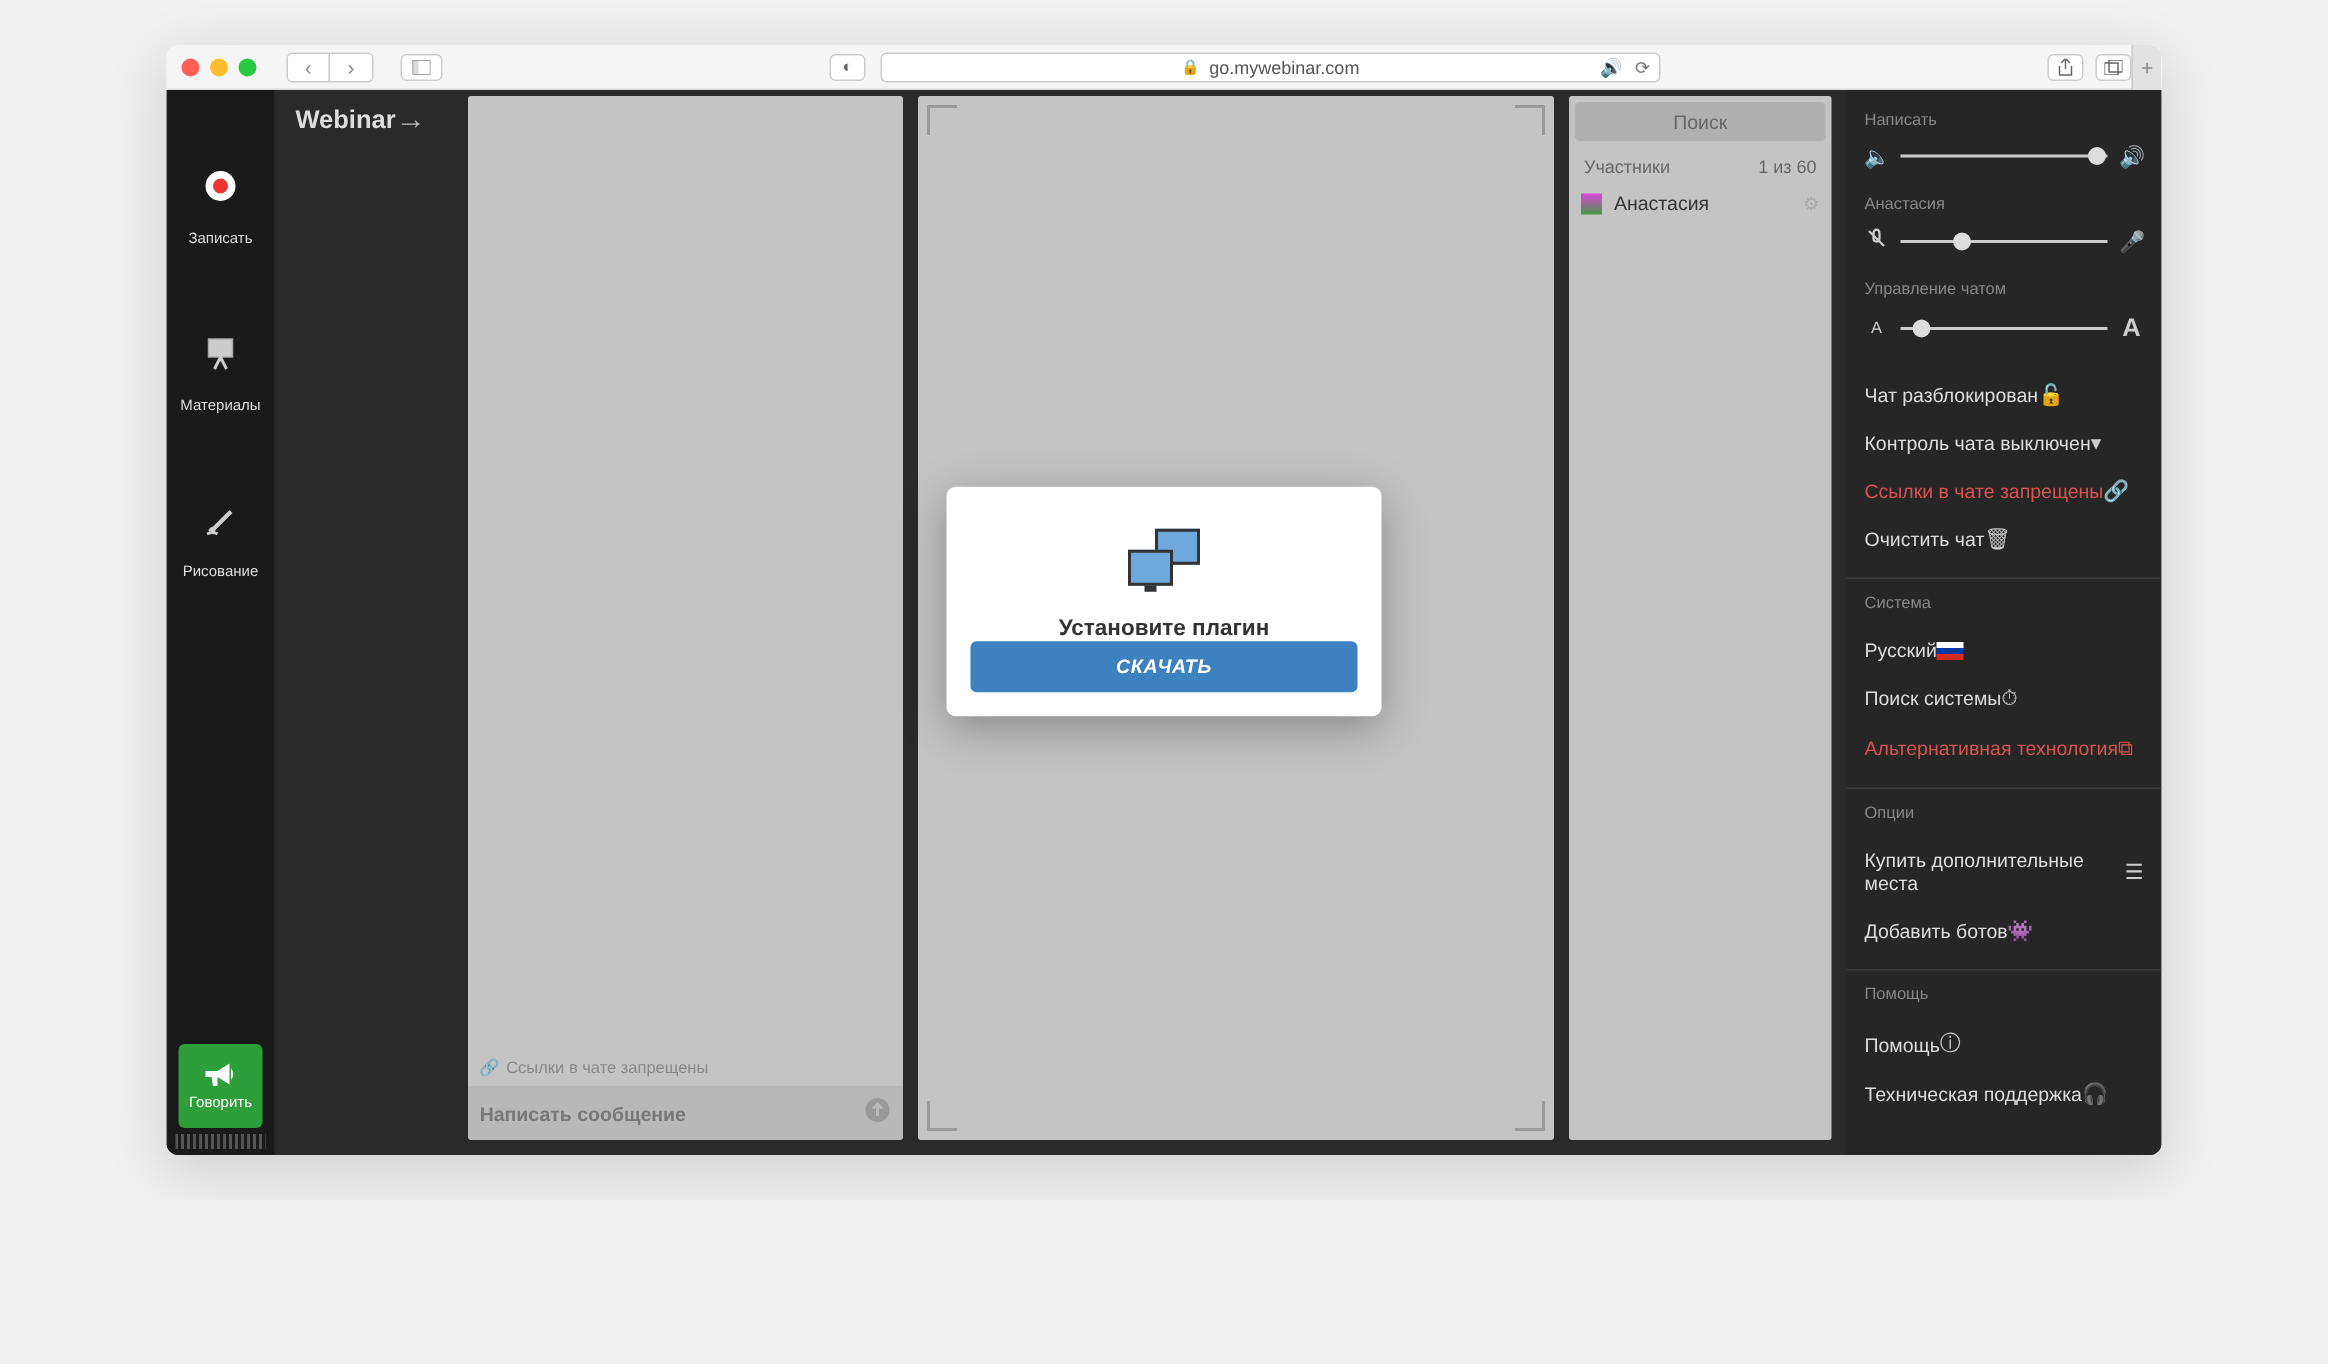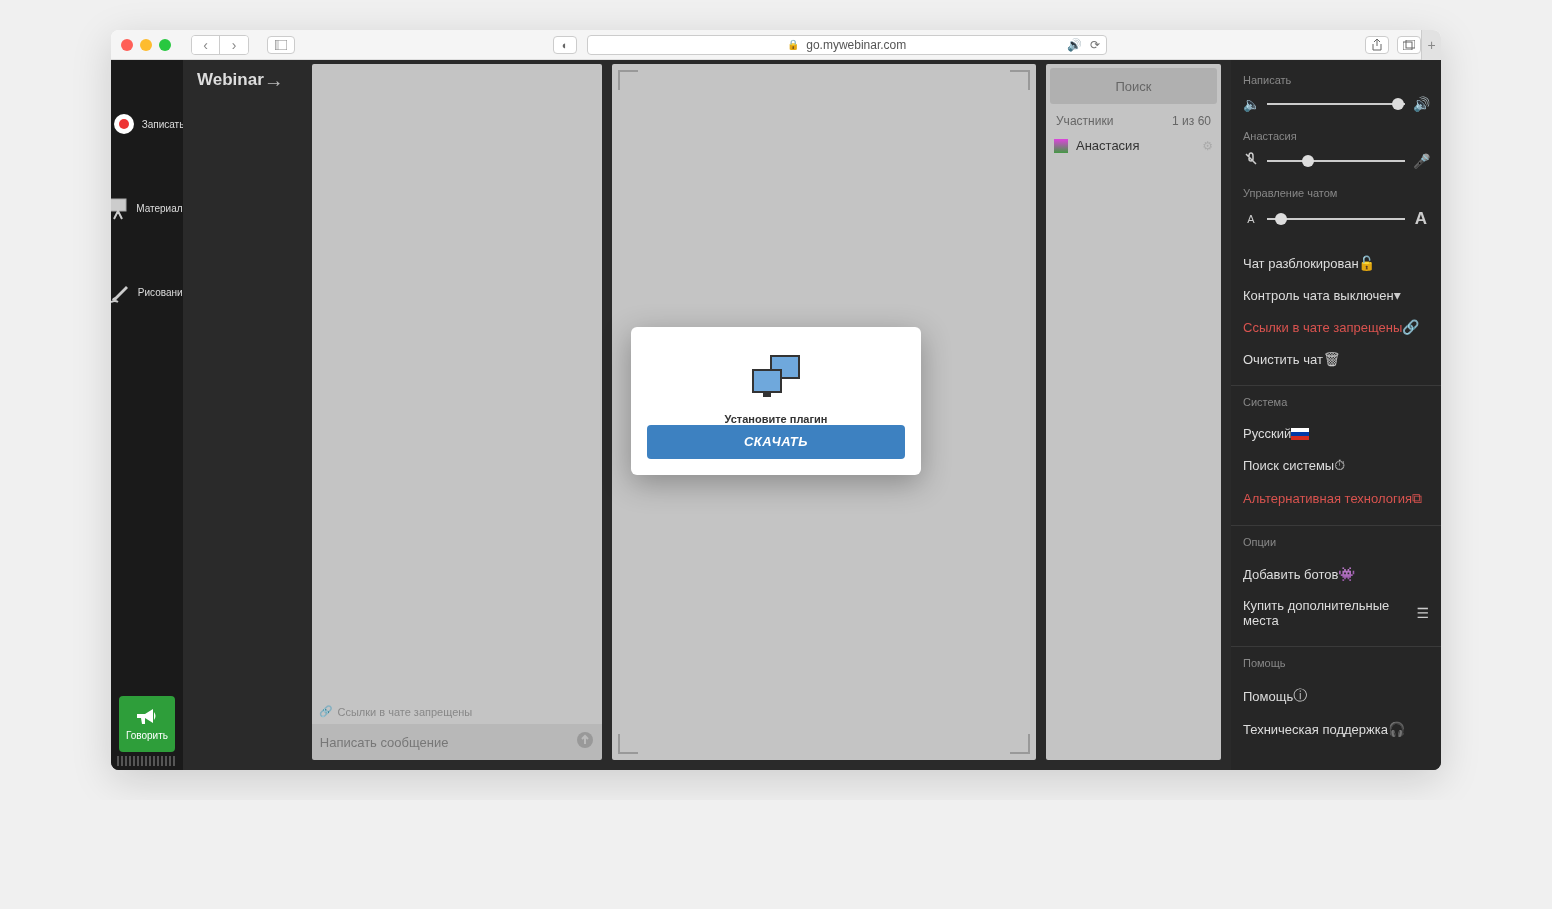--- a/index.html
+++ b/index.html
@@ -22,52 +22,52 @@
 .url-right-icons { position: absolute; right: 6px; display: flex; gap: 8px; align-items: center; font-size: 12px; color: #2563c7; }
 .title-right { display: flex; gap: 8px; margin-right: 4px; }
 .title-icon-btn { width: 24px; height: 18px; border: 1px solid #ccc; border-radius: 4px; display: flex; align-items: center; justify-content: center; font-size: 12px; color: #666; background: #fff; }
 .plus-tab { width: 20px; height: 30px; background: #e2e2e2; border-left: 1px solid #ccc; display: flex; align-items: center; justify-content: center; color: #888; font-size: 14px; margin-left: -10px; margin-right: -10px; }
 
 
 .app { flex: 1; display: flex; background: #262626; position: relative; }
 
 
 .left-sidebar { width: 72px; background: #1a1a1a; display: flex; flex-direction: column; align-items: center; padding-top: 50px; }
-.sb-item { display: flex; flex-direction: row; align-items: center; gap: 4px; color: #ddd; font-size: 10px; margin-bottom: 56px; cursor: pointer; }
+.sb-item { display: flex; flex-direction: column; align-items: center; gap: 16px; color: #ddd; font-size: 10px; margin-bottom: 56px; cursor: pointer; }
 .sb-icon { width: 28px; height: 28px; display: flex; align-items: center; justify-content: center; }
 .left-bottom { margin-top: auto; width: 100%; display: flex; flex-direction: column; align-items: center; }
 .speak-btn { width: 56px; height: 56px; background: #2e9e3a; border-radius: 4px; display: flex; flex-direction: column; align-items: center; justify-content: center; gap: 2px; color: #fff; font-size: 10px; }
 .vu-meter { width: 60px; height: 10px; margin-top: 4px; margin-bottom: 4px; background: repeating-linear-gradient(90deg,#555 0,#555 2px,transparent 2px,transparent 4px); }
 
 
 .main { flex: 1; background: #2a2a2a; display: flex; flex-direction: row; position: relative; }
 .main-header { height: 40px; display: flex; align-items: center; padding: 0 14px; color: #ddd; font-size: 17px; font-weight: 600; justify-content: space-between; }
 .arrow-right { color: #bbb; font-size: 20px; }
 .main-body { flex: 1; display: flex; gap: 10px; padding: 4px 10px 10px 14px; }
 
 
 .chat-col { width: 290px; display: flex; flex-direction: column; }
 .chat-spacer { flex: 1; background: #c4c4c4; border-radius: 2px 2px 0 0; display: flex; flex-direction: column; justify-content: flex-end; }
 .chat-links-locked { font-size: 11px; color: #888; padding: 6px 8px; display: flex; align-items: center; gap: 4px; }
-.chat-input-row { height: 36px; background: #b8b8b8; display: flex; align-items: center; padding: 0 8px; gap: 8px; border-radius: 0 0 2px 2px; }
+.chat-input-row { height: 36px; background: #b8b8b8; display: flex; align-items: center; padding: 0 8px; gap: 8px; border-radius: 0 0 2px 2px; font-weight: bold; }
 .chat-input { flex: 1; font-size: 13px; color: #777; }
 .chat-send { color: #888; font-size: 18px; }
 
 
 .stage-col { flex: 1; display: flex; flex-direction: column; }
 .stage { flex: 1; background: #c4c4c4; border-radius: 2px; position: relative; }
 .stage-corner { position: absolute; width: 20px; height: 20px; border: 2px solid #999; }
 .c-tl { top: 6px; left: 6px; border-right: none; border-bottom: none; }
 .c-tr { top: 6px; right: 6px; border-left: none; border-bottom: none; }
 .c-bl { bottom: 6px; left: 6px; border-right: none; border-top: none; }
 .c-br { bottom: 6px; right: 6px; border-left: none; border-top: none; }
 
 
 .part-col { width: 175px; display: flex; flex-direction: column; background: #c4c4c4; border-radius: 2px; }
-.part-search { height: 36px; margin: 4px; background: #b0b0b0; border-radius: 3px; color: #666; font-size: 13px; display: flex; align-items: center; justify-content: center; }
+.part-search { height: 26px; margin: 4px; background: #b0b0b0; border-radius: 3px; color: #666; font-size: 13px; display: flex; align-items: center; justify-content: center; }
 .part-header { display: flex; justify-content: space-between; padding: 6px 10px; font-size: 12px; color: #666; }
 .part-item { display: flex; align-items: center; padding: 4px 8px; gap: 8px; font-size: 13px; color: #333; }
 .part-avatar { width: 14px; height: 14px; background: linear-gradient(#d4d,#494); }
 .part-gear { margin-left: auto; color: #aaa; font-size: 12px; }
 
 
 .right-panel { width: 210px; background: #262626; color: #ddd; font-size: 13px; padding: 8px 12px; overflow: hidden; }
 .rp-label { color: #888; font-size: 11px; margin: 6px 0 10px; }
 .rp-slider-row { display: flex; align-items: center; gap: 8px; margin-bottom: 18px; }
 .rp-slider { flex: 1; height: 2px; background: #ccc; position: relative; }
@@ -81,21 +81,21 @@
 .flag-ru { width: 18px; height: 12px; background: linear-gradient(#fff 33%, #0039a6 33%, #0039a6 66%, #d52b1e 66%); }
 
 
 .modal-overlay { position: absolute; inset: 0; pointer-events: none; }
 .modal { position: absolute; left: 50%; top: 48%; transform: translate(-50%,-50%); width: 290px; background: #fff; border-radius: 6px; box-shadow: 0 8px 30px rgba(0,0,0,.3); padding: 28px 16px 16px; text-align: center; pointer-events: all; }
 .modal-icon { margin: 0 auto 16px; width: 48px; height: 42px; position: relative; }
 .mon { position: absolute; border: 2px solid #333; background: #6fa8dc; }
 .mon1 { width: 30px; height: 24px; top: 0; right: 0; }
 .mon2 { width: 30px; height: 24px; bottom: 4px; left: 0; }
 .mon-stand { position: absolute; width: 8px; height: 4px; background: #333; bottom: 0; left: 11px; }
-.modal-title { font-weight: 700; font-size: 11px; color: #333; }
+.modal-title { font-weight: 700; font-size: 15px; color: #333; }
 .modal-text { font-size: 12px; color: #888; margin-bottom: 16px; line-height: 1.4; padding: 0 6px; }
 .modal-btn { width: 100%; height: 34px; background: #3d81c1; color: #fff; font-weight: 700; font-size: 13px; border: none; border-radius: 4px; letter-spacing: 0.5px; font-style: italic; }
 </style>
 </head>
 <body>
 
 <div class="window">
   <div class="titlebar">
     <div class="traffic">
       <span class="t-red"></span>
@@ -287,26 +287,26 @@
         <span class="ico">⏱</span>
       </div>
       <div class="rp-item red">
         <span>Альтернативная технология</span>
         <span class="ico">⧉</span>
       </div>
 
       <div class="rp-divider"></div>
       <div class="rp-label">Опции</div>
       <div class="rp-item">
+        <span>Купить дополнительные места</span>
+        <span class="ico">☰</span>
+      </div>
+      <div class="rp-item">
         <span>Добавить ботов</span>
         <span class="ico">👾</span>
-      </div>
-      <div class="rp-item">
-        <span>Купить дополнительные места</span>
-        <span class="ico">☰</span>
       </div>
 
       <div class="rp-divider"></div>
       <div class="rp-label">Помощь</div>
       <div class="rp-item">
         <span>Помощь</span>
         <span class="ico">ⓘ</span>
       </div>
       <div class="rp-item">
         <span>Техническая поддержка</span>

